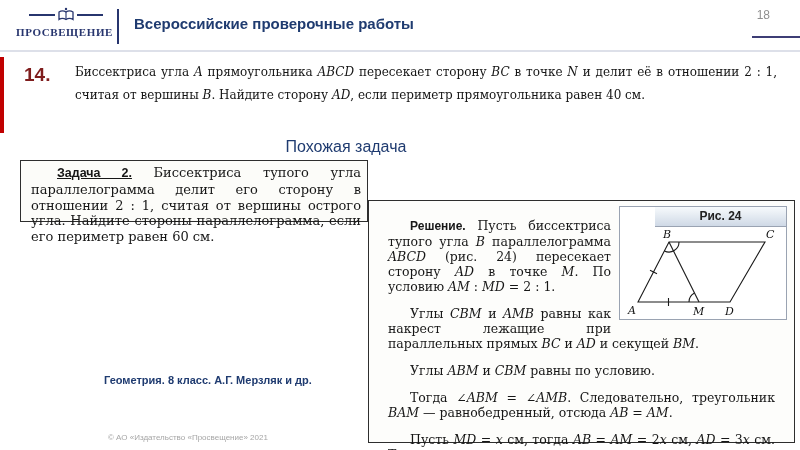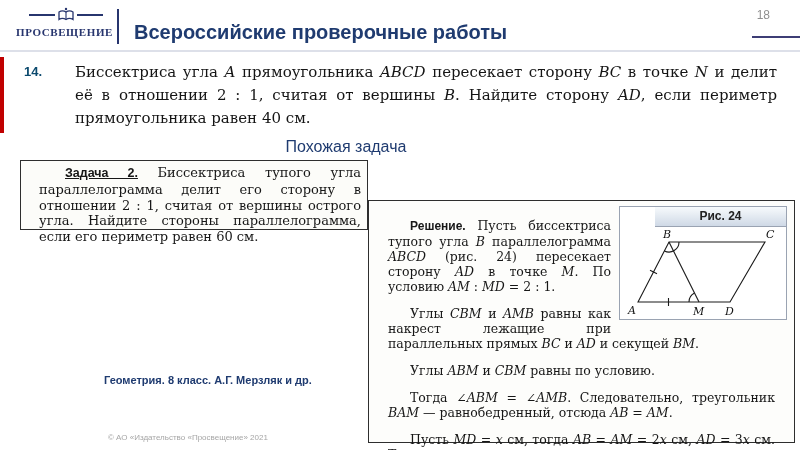--- a/index.html
+++ b/index.html
@@ -11,42 +11,42 @@
   
   .logo { position:absolute; left:16px; top:6px; width:100px; text-align:left; }
   .logo-row { display:flex; align-items:center; justify-content:center; gap:3px; height:18px; }
   .logo-rule { width:26px; height:2px; background:#27356e; }
   .logo-word {
     font-family:"Liberation Serif", serif; font-weight:bold; font-size:11px;
     letter-spacing:0.6px; color:#27356e; margin-top:2px; white-space:nowrap;
   }
   .header-divider { position:absolute; left:117px; top:9px; width:2px; height:35px; background:#27356e; }
   .slide-title {
-    position:absolute; left:134px; top:21px; font-size:20px; font-weight:bold;
+    position:absolute; left:134px; top:15px; font-size:15px; font-weight:bold;
     color:#1f3b70; white-space:nowrap;
   }
   .page-number { position:absolute; right:30px; top:8px; font-size:12px; color:#8f8f8f; }
   .page-number-underline { position:absolute; left:752px; top:36px; width:48px; height:2px; background:#3d3d75; }
   .header-rule { position:absolute; left:0; top:50px; width:800px; height:2px; background:#dde0e9; }
   
   .task-accent { position:absolute; left:0; top:57px; width:4px; height:76px; background:#c00000; }
-  .task-number { position:absolute; left:24px; top:64px; font-size:13px; font-weight:bold; color:#0c4a6e; }
+  .task-number { position:absolute; left:24px; top:64px; font-size:19px; font-weight:bold; color:#7f1d1d; }
   .task-text {
     position:absolute; left:75px; top:61px; width:702px;
-    font-family:"DejaVu Serif", serif; font-size:15px; line-height:23px;
+    font-family:"DejaVu Serif", serif; font-size:12px; line-height:23px;
     text-align:justify; color:#151515;
   }
   .similar-label {
     position:absolute; left:0; top:138px; width:692px; text-align:center;
     font-size:16px; color:#1f3b70;
   }
   
   .scan { box-sizing:border-box; border:1px solid #2e2e2e; background:#fcfcf9; position:absolute;
           font-family:"DejaVu Serif", serif; color:#171717; text-align:justify; }
-  .problem-panel { left:20px; top:160px; width:348px; height:70px; padding:4px 6px 0 18px;
+  .problem-panel { left:20px; top:160px; width:348px; height:62px; padding:4px 6px 0 10px;
                    font-size:13px; line-height:15.8px; }
   .problem-panel p { margin:0; text-indent:26px; }
   .problem-label { font-family:"Liberation Sans", sans-serif; font-weight:bold;
                    text-decoration:underline; font-size:12.5px; }
   .solution-panel { left:368px; top:200px; width:427px; height:243px; padding:5px 7px 0 7px;
                     font-size:12.5px; line-height:15px; background:#fdfdfb; }
   .solution-panel p { margin:12px; }
   .solution-panel p.indent { text-indent:22px; }
   .solution-panel p.math { text-align:left; padding-left:22px; }
   .sans-label { font-family:"Liberation Sans", sans-serif; font-weight:bold; font-size:12px; }

